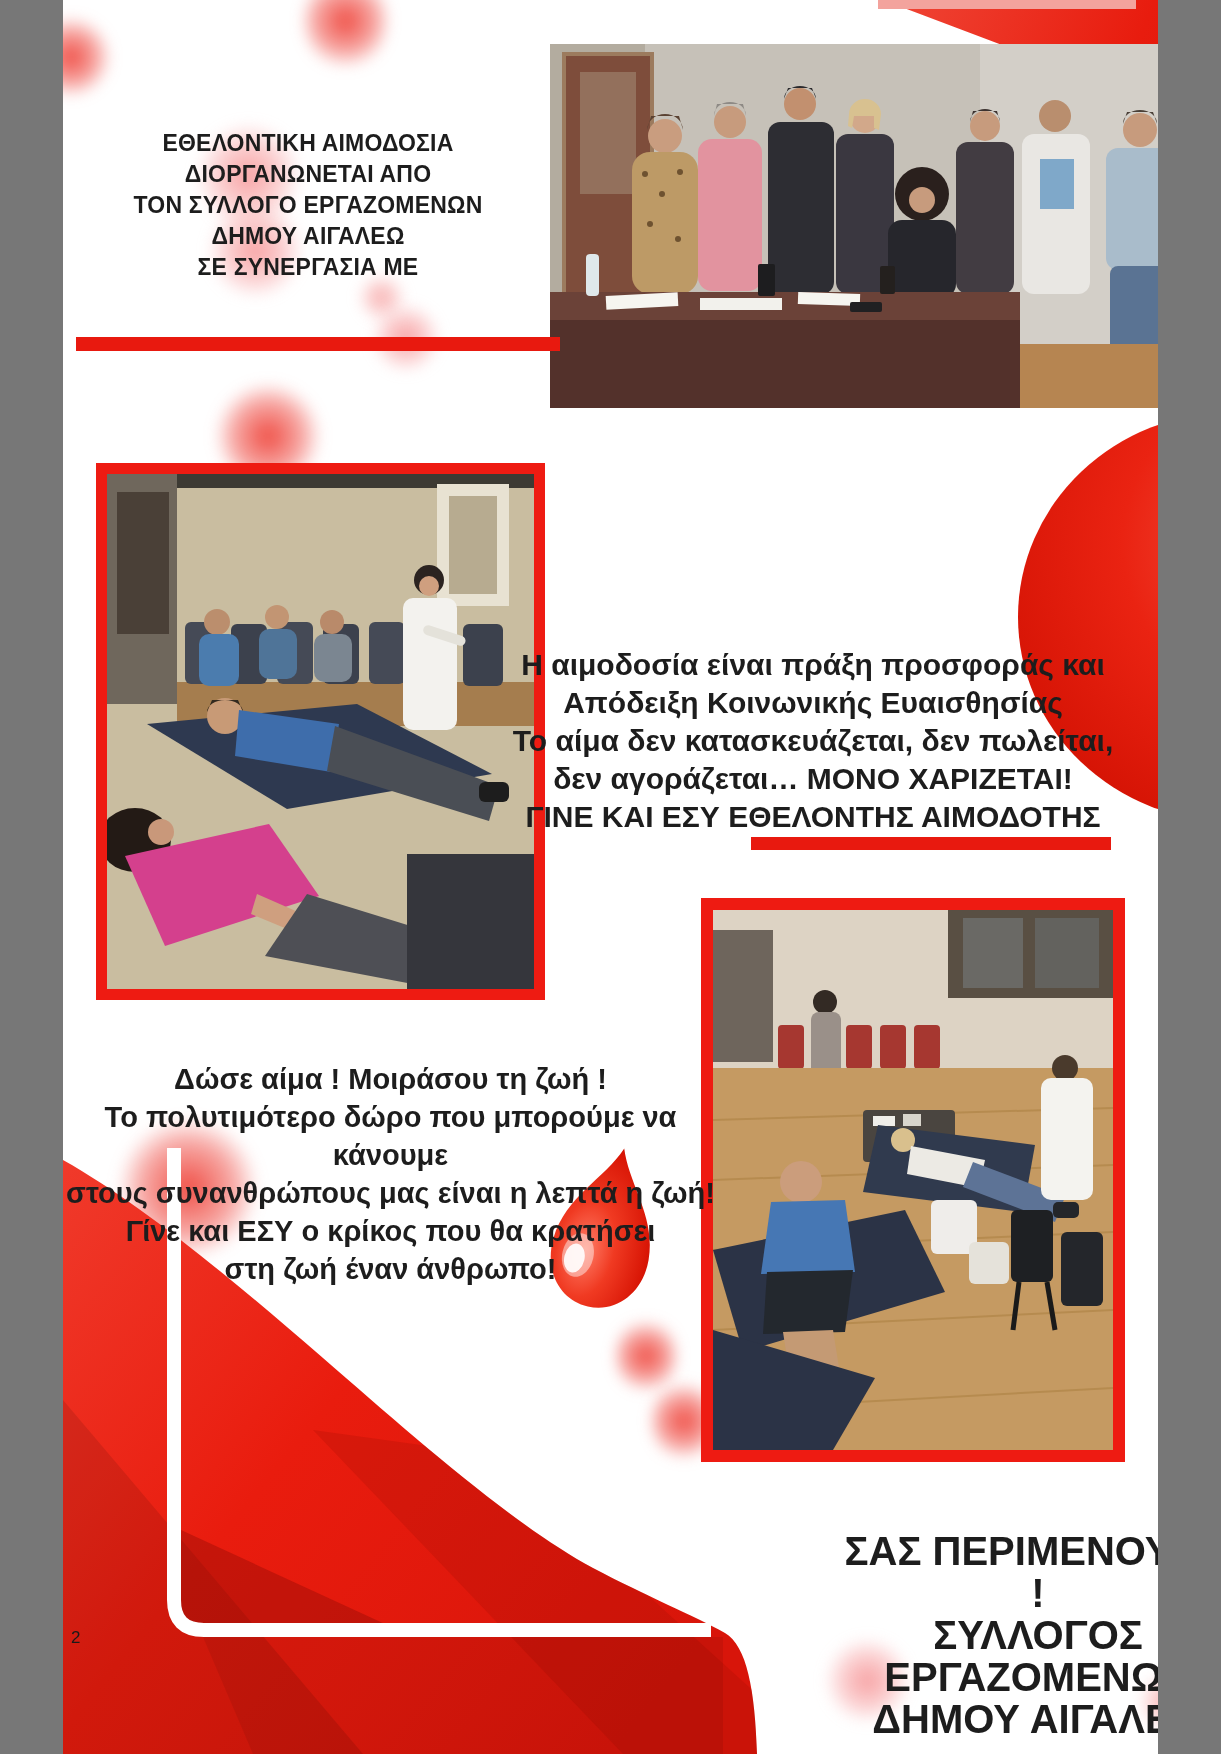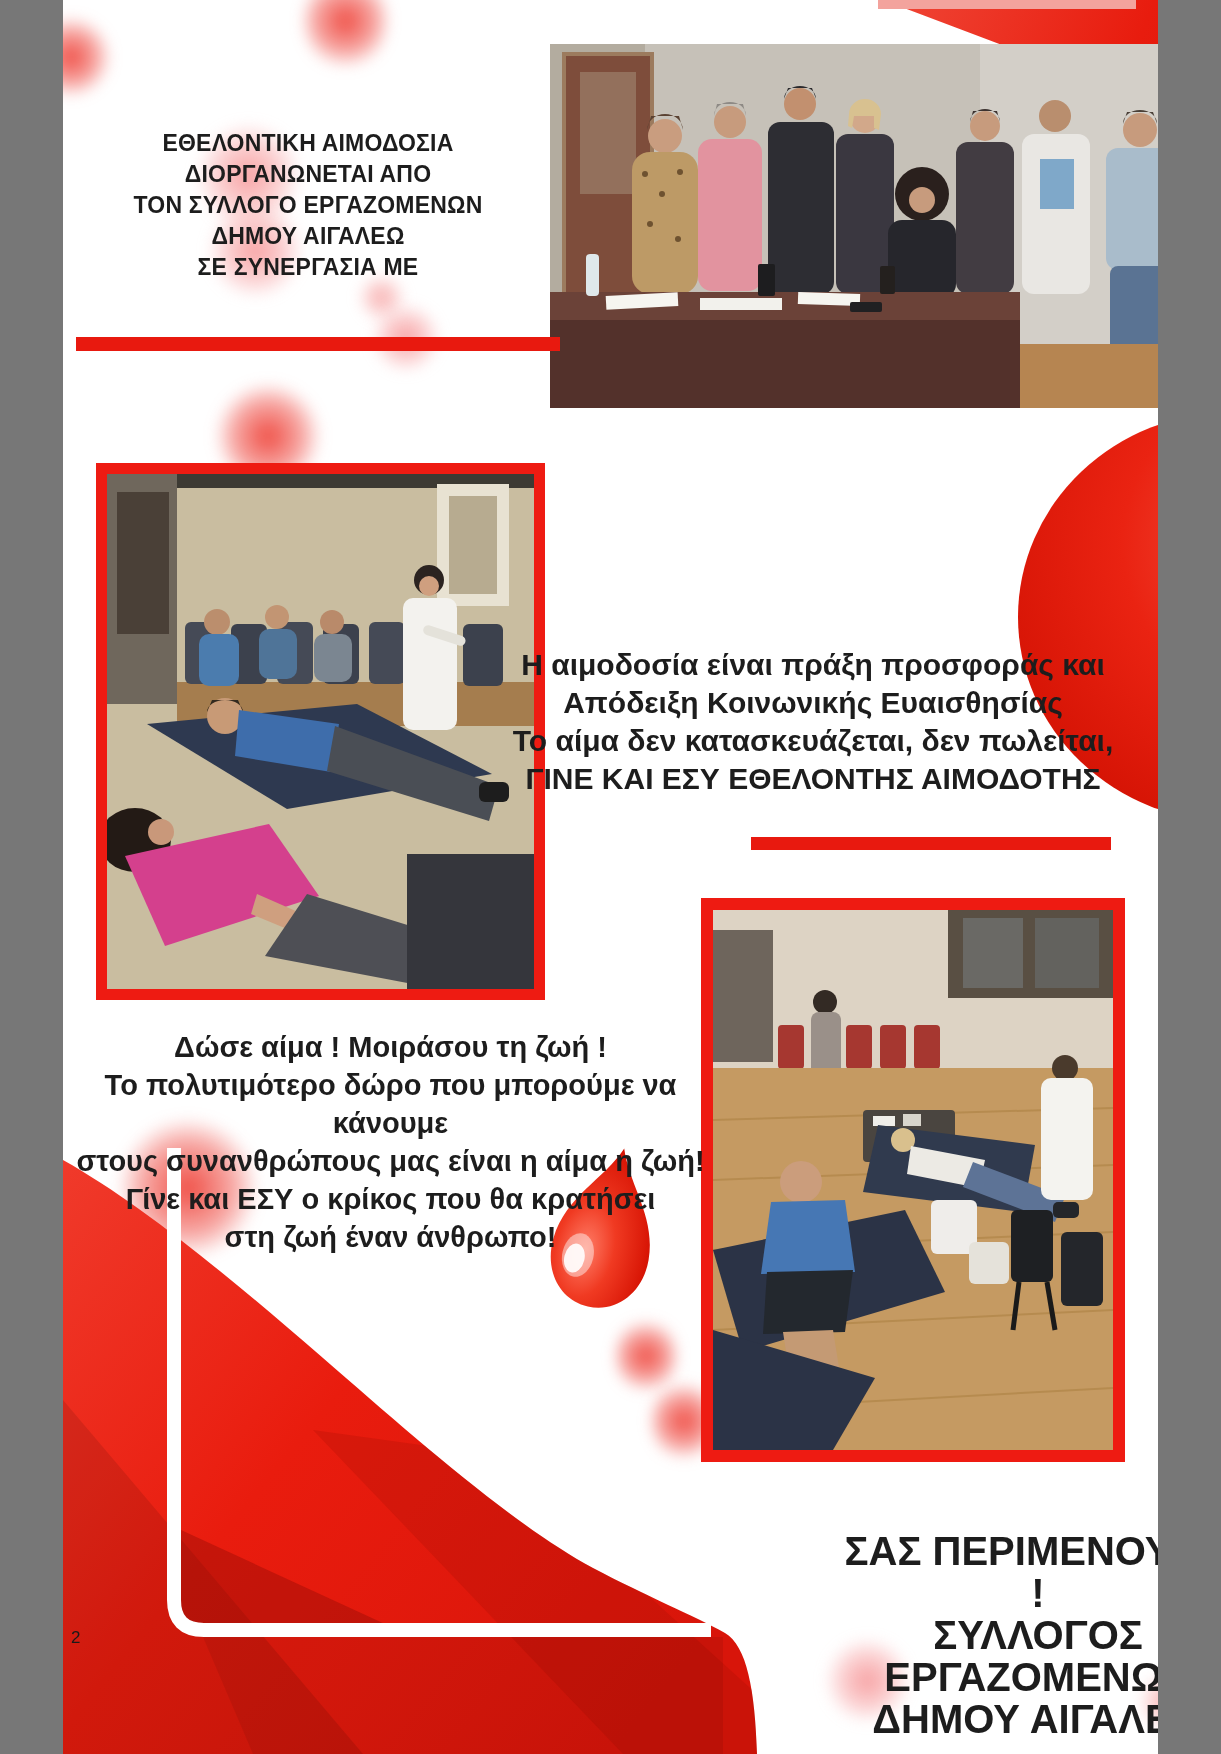--- a/index.html
+++ b/index.html
@@ -23,21 +23,21 @@
   .top-salmon{left:815px;top:0;width:258px;height:9px;background:#f3a39d;}
   .right-blob{
     left:955px;top:412px;width:430px;height:410px;border-radius:50%;
     background:radial-gradient(circle at 62% 32%, #f55440 0%, #ea2312 42%, #d61405 78%, #c21003 100%);
   }
   .white-stripe{left:1099px;top:404px;width:16px;height:470px;background:#ffffff;}
   
   .txt{position:absolute;text-align:center;font-weight:700;}
   .header-block{left:5px;top:128px;width:480px;font-size:23px;line-height:31px;letter-spacing:.2px;}
   .offer-block{left:440px;top:646px;width:620px;font-size:30px;line-height:38px;}
-  .give-block{left:0px;top:1028px;width:655px;font-size:29px;line-height:38px;}
+  .give-block{left:0px;top:1060px;width:655px;font-size:29px;line-height:38px;}
   .footer-block{left:775px;top:1530px;width:400px;font-size:40px;line-height:42px;}
   .redbar{position:absolute;background:#e8190f;}
   .pagenum{position:absolute;left:8px;top:1628px;font-size:17px;font-weight:400;color:#1a1a1a;}
   
   .photo{position:absolute;overflow:hidden;}
   .photo svg{display:block;}
   .photo.bordered{border:11px solid #ee1b12;}
   .photo3.bordered{border-width:12px;}
   .drop-svg{position:absolute;left:478px;top:1140px;width:130px;height:175px;transform:rotate(13deg);}
   .swoosh-svg{position:absolute;left:0;top:1100px;width:760px;height:654px;}
@@ -266,28 +266,29 @@
     <div>ΤΟΝ ΣΥΛΛΟΓΟ ΕΡΓΑΖΟΜΕΝΩΝ</div>
     <div>ΔΗΜΟΥ ΑΙΓΑΛΕΩ</div>
     <div>ΣΕ ΣΥΝΕΡΓΑΣΙΑ ΜΕ</div>
   </div>
   <div class="redbar" style="left:13px;top:337px;width:484px;height:14px;"></div>
 
   <div class="txt offer-block">
     <div>Η αιμοδοσία είναι πράξη προσφοράς και</div>
     <div>Απόδειξη Κοινωνικής Ευαισθησίας</div>
     <div>Το αίμα δεν κατασκευάζεται, δεν πωλείται,</div>
+    <div>δεν αγοράζεται… ΜΟΝΟ ΧΑΡΙΖΕΤΑΙ!</div>
     <div>ΓΙΝΕ ΚΑΙ ΕΣΥ ΕΘΕΛΟΝΤΗΣ ΑΙΜΟΔΟΤΗΣ</div>
   </div>
   <div class="redbar" style="left:688px;top:837px;width:360px;height:13px;"></div>
 
   <div class="txt give-block">
     <div>Δώσε αίμα ! Μοιράσου τη ζωή !</div>
     <div>Το πολυτιμότερο δώρο που μπορούμε να κάνουμε</div>
-    <div>στους συνανθρώπους μας είναι η αίμα η ζωή!</div>
+    <div>στους συνανθρώπους μας είναι η λεπτά η ζωή!</div>
     <div>Γίνε και ΕΣΥ ο κρίκος που θα κρατήσει</div>
     <div>στη ζωή έναν άνθρωπο!</div>
   </div>
 
   <div class="txt footer-block">
     <div>ΣΑΣ ΠΕΡΙΜΕΝΟΥΜΕ !</div>
     <div>ΣΥΛΛΟΓΟΣ ΕΡΓΑΖΟΜΕΝΩΝ</div>
     <div>ΔΗΜΟΥ ΑΙΓΑΛΕΩ</div>
   </div>
 

